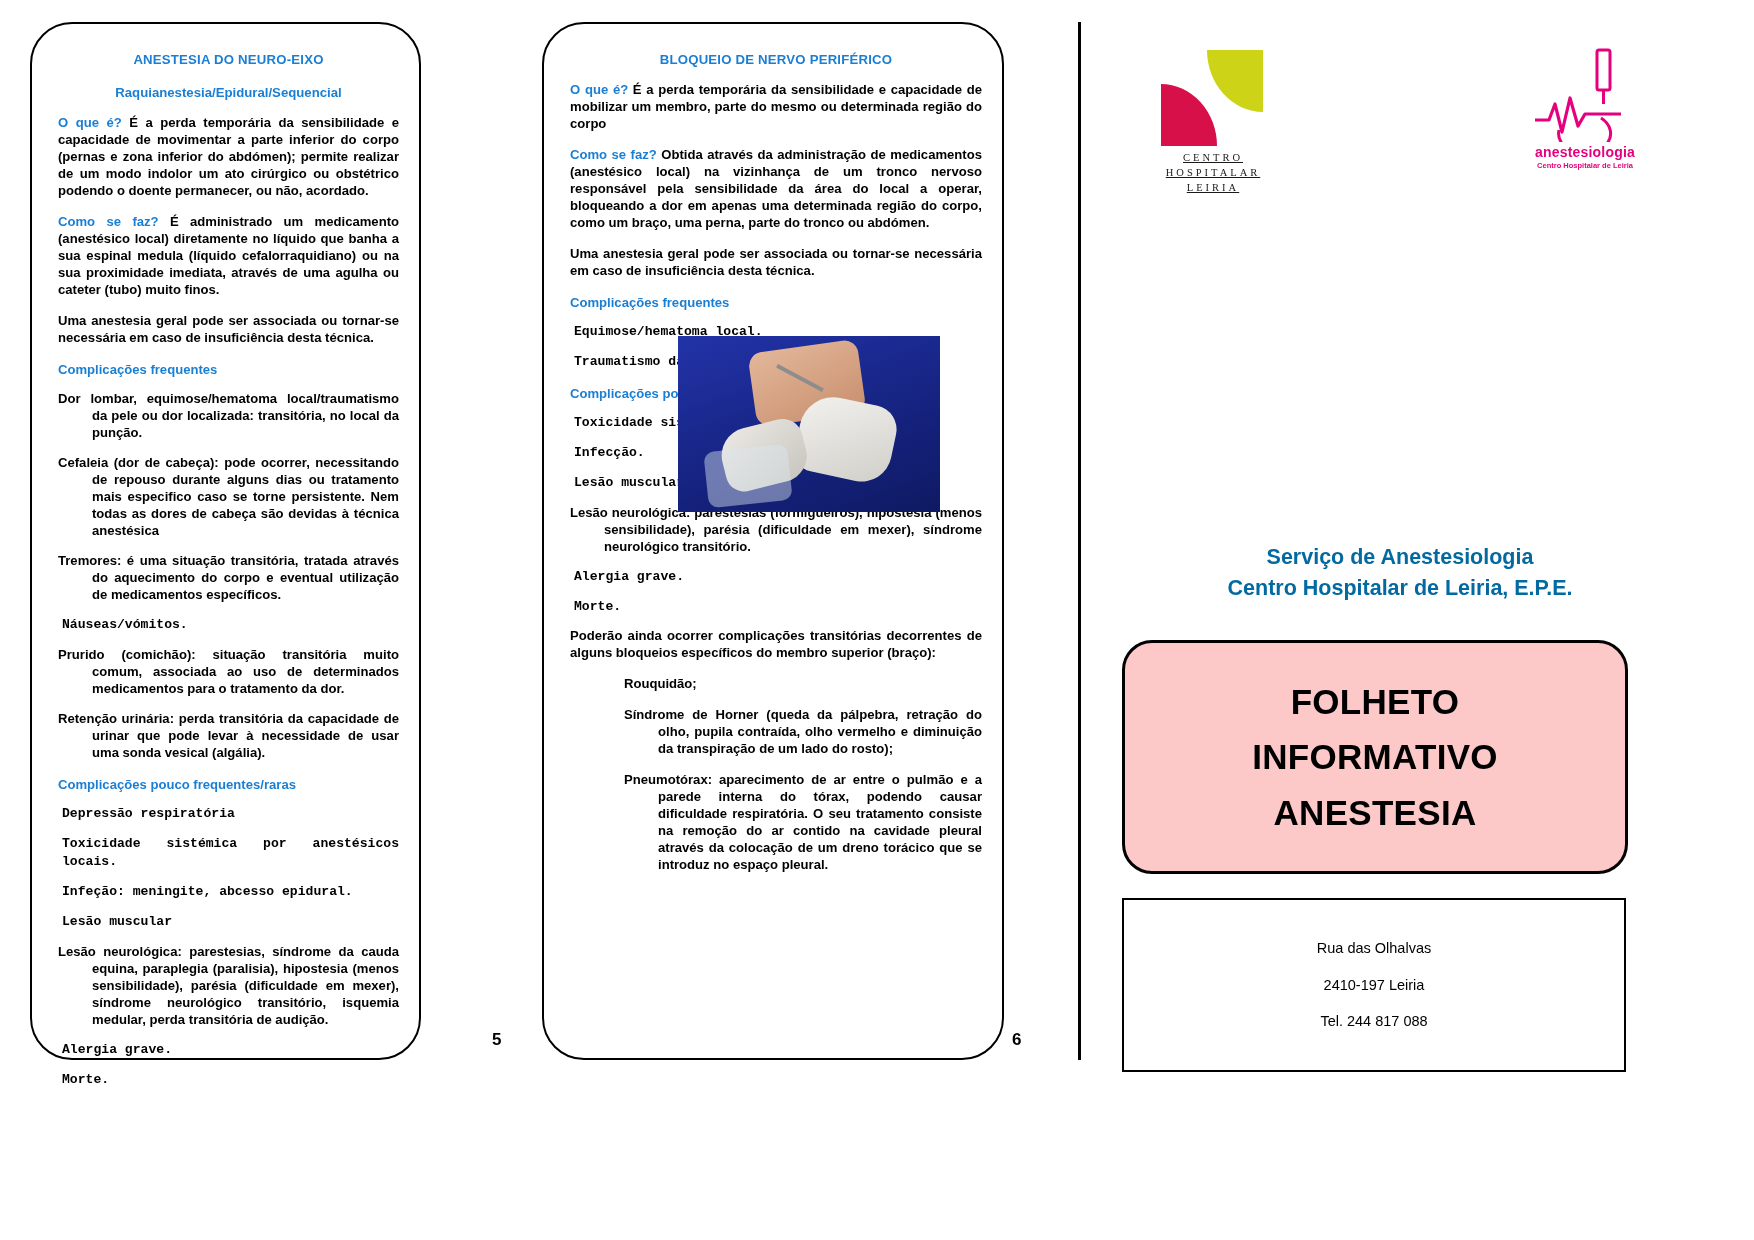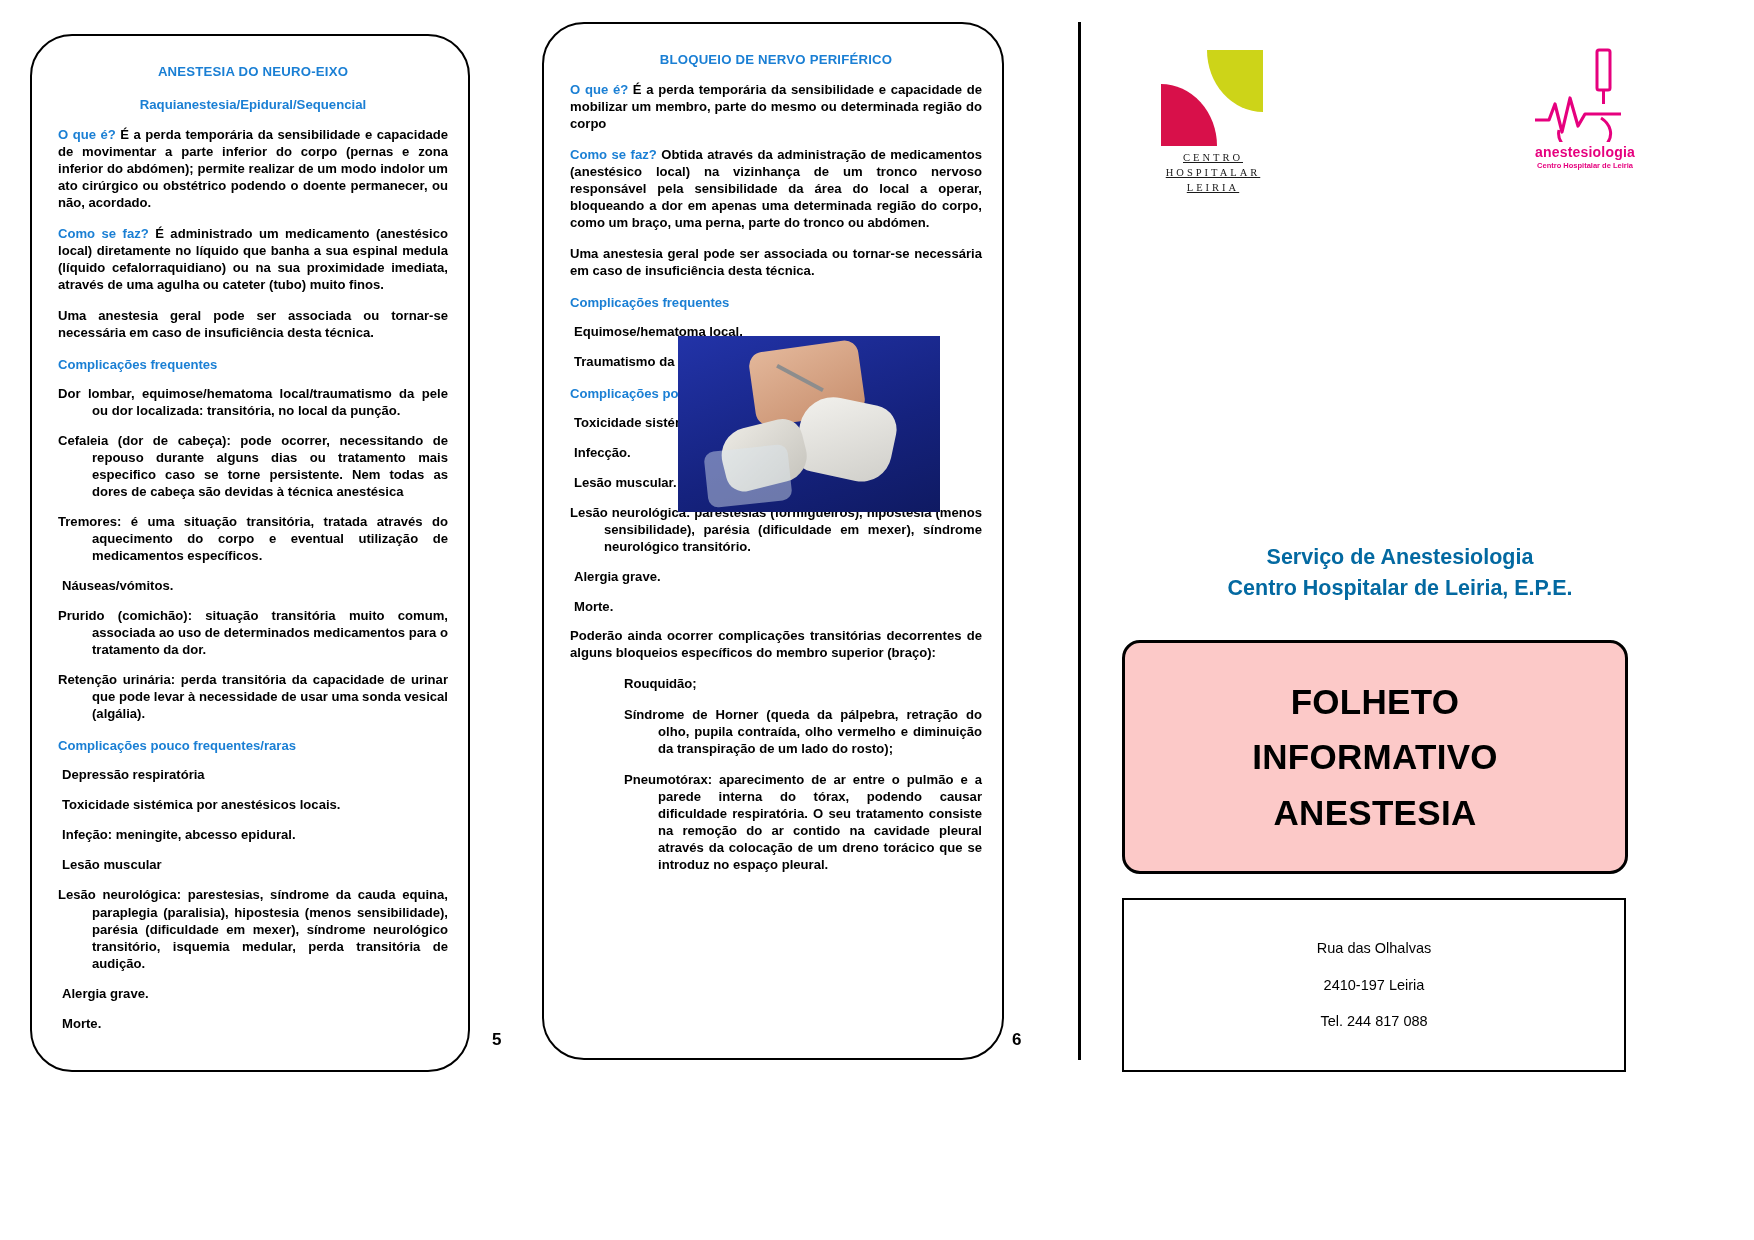--- a/index.html
+++ b/index.html
@@ -12,21 +12,21 @@
   .sheet{position:relative;width:1754px;height:1240px;}
 
   
   .panel{position:absolute;box-sizing:border-box;}
 
   .text-panel{
     border:2.5px solid #000;
     border-radius:42px;
     background:#fff;
   }
-  #panel-left{left:30px;top:34px;width:440px;height:1038px;}
+  #panel-left{left:30px;top:22px;width:391px;height:1038px;}
   #panel-mid{left:542px;top:22px;width:462px;height:1038px;}
 
   .panel-inner{
     position:absolute;
     left:26px;right:20px;top:22px;
     color:#000;
   }
 
   .pg-title{
     color:#1a7fd4;
@@ -63,21 +63,21 @@
 
   p.item{
     font-size:13.1px;
     line-height:1.30;
     text-align:justify;
     margin:13px 0 0 0;
     padding-left:34px;
     text-indent:-34px;
     font-weight:600;
   }
-  p.item.flat{padding-left:4px;text-indent:0;}
+  p.item.flat{padding-left:4px;text-indent:0;font-family:Liberation Mono, monospace;}
   p.sub-item{
     font-size:13.1px;
     line-height:1.30;
     text-align:justify;
     margin:14px 0 0 0;
     margin-left:34px;
     padding-left:54px;
     text-indent:-34px;
     font-weight:600;
   }
@@ -203,21 +203,21 @@
 
   .service-title{
     position:absolute;left:60px;top:520px;width:620px;text-align:center;
     font-size:21.5px;font-weight:bold;color:#0369a1;line-height:1.42;
   }
 
   .folheto-box{
     position:absolute;left:92px;top:618px;width:500px;height:228px;
     background:#fcc9c8;
     border:3px solid #000;
-    border-radius:18px;
+    border-radius:30px;
     display:flex;flex-direction:column;align-items:center;justify-content:center;
   }
   .folheto-box div{
     font-size:35px;font-weight:bold;color:#000;letter-spacing:.3px;line-height:1.58;
     text-align:center;
   }
 
   .addr-box{
     position:absolute;left:92px;top:876px;width:500px;height:170px;
     border:2px solid #000;

